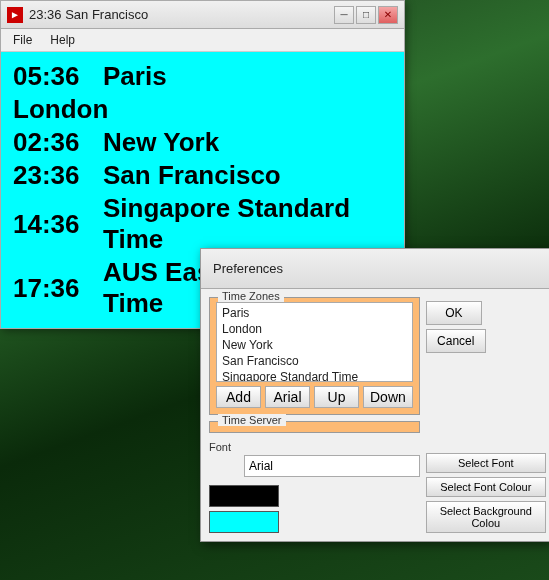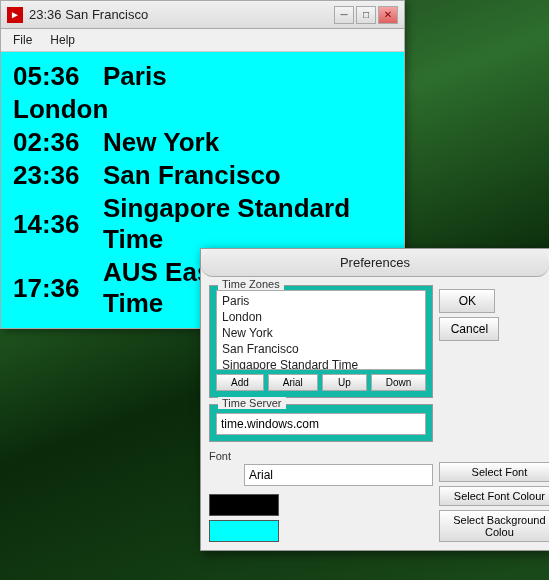--- a/index.html
+++ b/index.html
@@ -141,25 +141,24 @@
       width: 350px;
       background: #f0f0f0;
       border: 1px solid #999;
       box-shadow: 3px 3px 10px rgba(0,0,0,0.5);
       z-index: 20;
     }
 
     .prefs-titlebar {
       background: linear-gradient(to bottom, #f0f0f0, #ddd);
       border-bottom: 1px solid #aaa;
-      text-align: center;
-      padding: 6px;
+      text-align: left;
+      padding: 12px;
       font-size: 13px;
       color: #222;
-      border-radius: 12px;
     }
 
     .prefs-body {
       padding: 8px;
       display: flex;
       gap: 6px;
     }
 
     .prefs-left {
       flex: 1;
@@ -172,21 +171,21 @@
       display: flex;
       flex-direction: column;
       gap: 4px;
       padding-top: 4px;
     }
 
     .group-box {
       border: 1px solid #999;
       padding: 4px 6px 6px 6px;
       position: relative;
-      background: #14b8a6;
+      background: #fdba74;
     }
 
     .group-label {
       position: absolute;
       top: -8px;
       left: 8px;
       background: #f0f0f0;
       padding: 0 4px;
       font-size: 11px;
       color: #333;
@@ -209,24 +208,24 @@
     }
 
     .tz-buttons {
       display: flex;
       gap: 4px;
       margin-top: 4px;
       justify-content: space-around;
     }
 
     .tz-btn {
-      padding: 2px 14px;
+      padding: 2px 6px;
       background: linear-gradient(to bottom, #fff, #ddd);
       border: 1px solid #aaa;
-      font-size: 10px;
+      font-size: 14px;
       cursor: pointer;
       min-width: 45px;
     }
 
     .timeserver-input {
       width: 100%;
       height: 22px;
       border: 1px solid #aaa;
       background: white;
       font-size: 12px;
@@ -397,21 +396,20 @@
         <div class="tz-buttons">
           <button class="tz-btn">Add</button>
           <button class="tz-btn">Arial</button>
           <button class="tz-btn">Up</button>
           <button class="tz-btn">Down</button>
         </div>
       </div>
 
       <div class="group-box">
         <span class="group-label">Time Server</span>
-        <input class="timeserver-input" type="text" value="time.windows.com" style="">
       </div>
 
       <div class="font-section">
         <div class="font-label">Font</div>
         <div class="font-row">
           <input class="font-input" type="text" value="Arial" style="">
         </div>
         <div class="color-swatch-row">
           <div class="color-swatch swatch-black"></div>
         </div>

